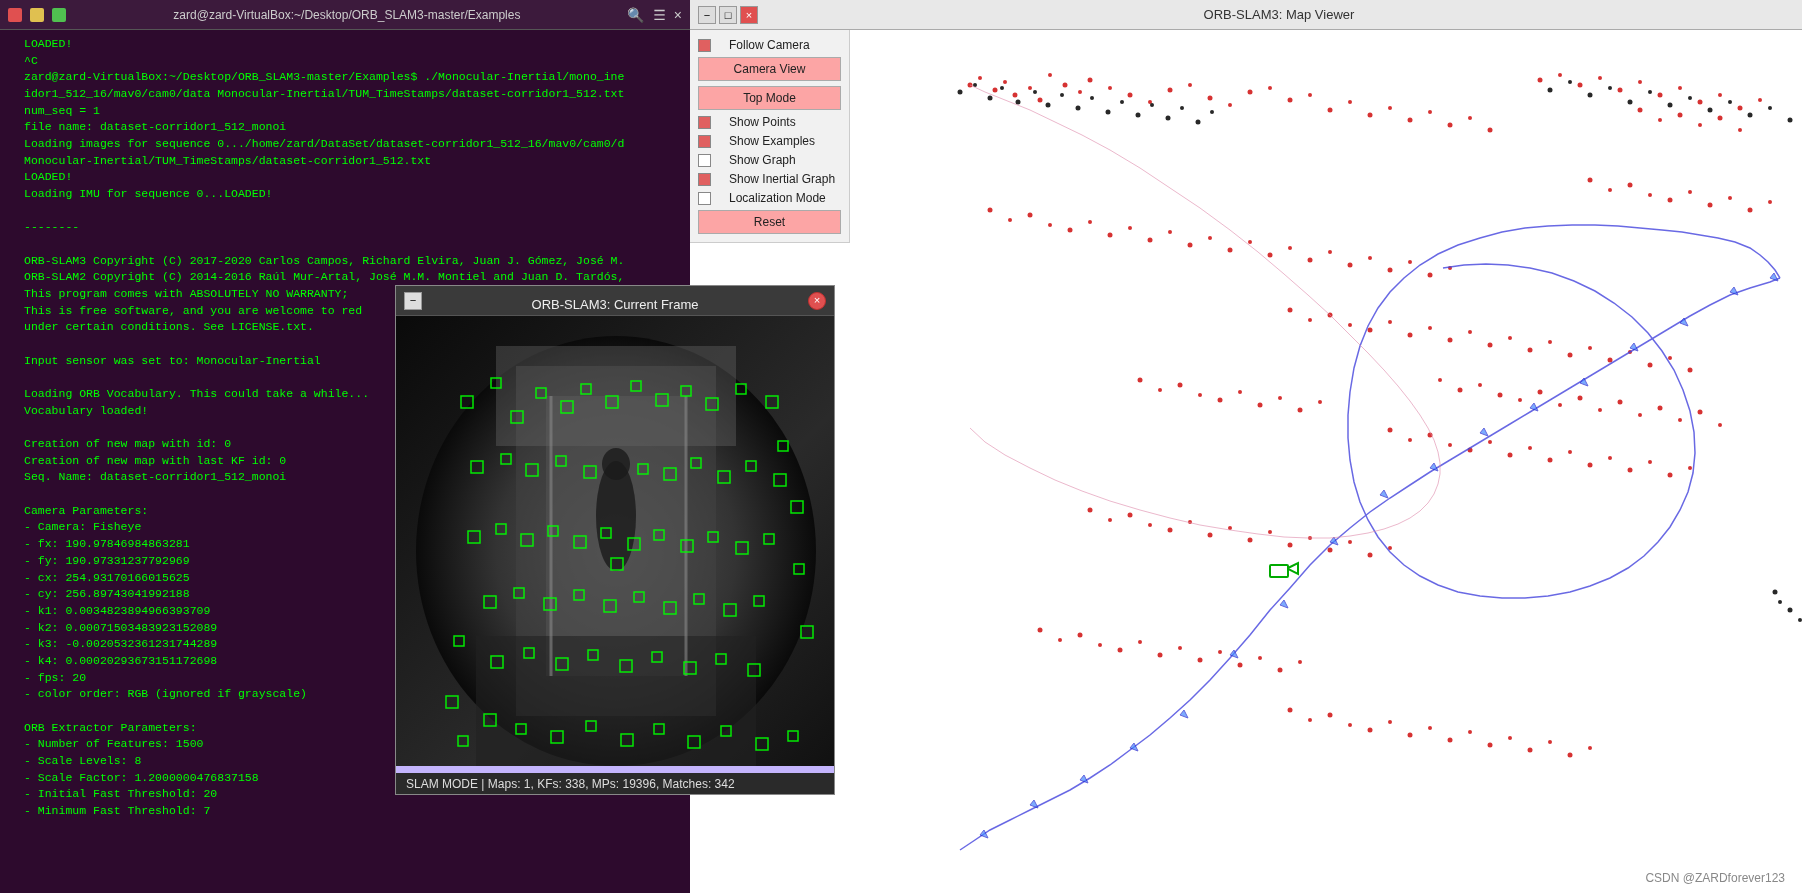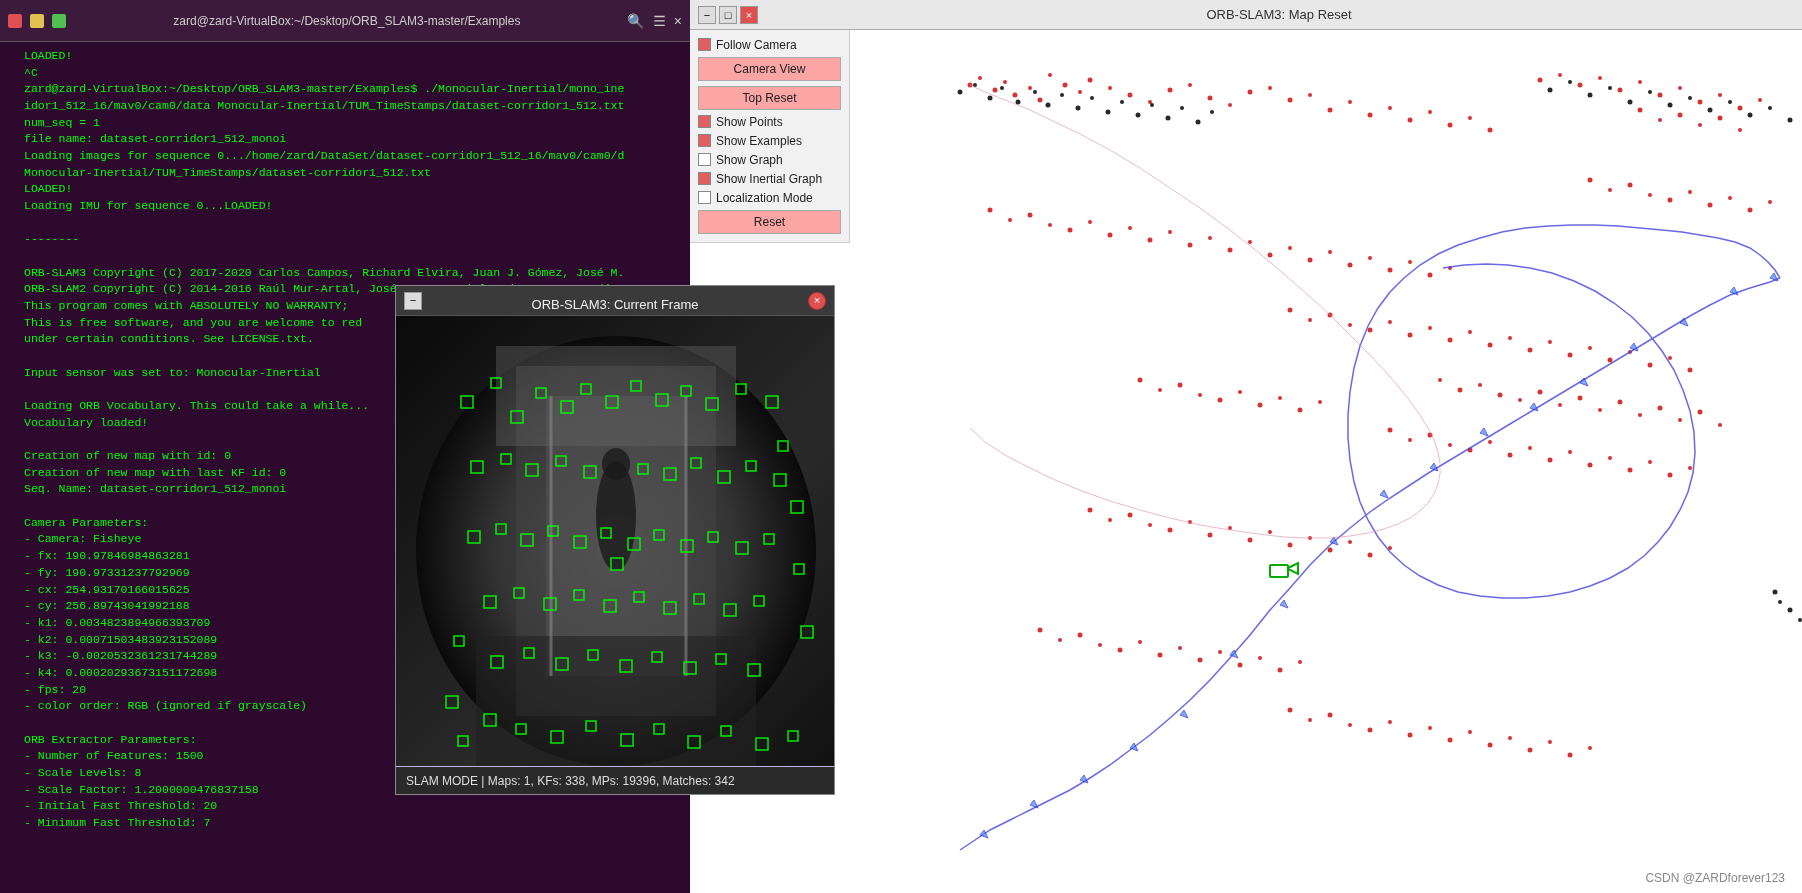--- a/index.html
+++ b/index.html
@@ -19,21 +19,21 @@
       left: 0;
       width: 690px;
       height: 893px;
       background: #2d0a2d;
       display: flex;
       flex-direction: column;
     }
 
     .terminal-titlebar {
       background: #3c1a3c;
-      height: 42px;
+      height: 30px;
       display: flex;
       align-items: center;
       padding: 0 8px;
       gap: 8px;
       border-bottom: 1px solid #555;
     }
 
     .terminal-btn {
       width: 14px;
       height: 14px;
@@ -102,22 +102,22 @@
       display: flex;
       flex-direction: column;
       gap: 5px;
       z-index: 10;
       border-right: 1px solid #ccc;
       border-bottom: 1px solid #ccc;
     }
 
     .ctrl-checkbox-row {
       display: flex;
-      align-items: flex-start;
-      gap: 5px;
+      align-items: center;
+      gap: 18px;
       font-family: sans-serif;
       font-size: 12px;
       color: #222;
     }
 
     .ctrl-checkbox-color {
       width: 13px;
       height: 13px;
       border: 1px solid #888;
       flex-shrink: 0;
@@ -214,21 +214,21 @@
 
     .frame-statusbar {
       background: #2a2a2a;
       height: 28px;
       display: flex;
       align-items: center;
       padding: 0 10px;
       font-family: sans-serif;
       font-size: 12px;
       color: #ddd;
-      border-top: 1px solid #c4b5fd;
+      border-top: 7px solid #c4b5fd;
     }
 
     
     .map-svg {
       position: absolute;
       top: 0;
       left: 0;
       width: 100%;
       height: 100%;
     }
@@ -610,30 +610,30 @@
     </g>
   </svg>
 </div>
 
 <div class="mapviewer-titlebar" style="position:absolute;top:0;left:690px;width:1112px;z-index:5;">
   <div class="win-controls">
     <div class="win-btn">−</div>
     <div class="win-btn">□</div>
     <div class="win-btn" style="background:#e05050;color:white;">×</div>
   </div>
-  <span class="mapviewer-title">ORB-SLAM3: Map Reset</span>
+  <span class="mapviewer-title">ORB-SLAM3: Map Viewer</span>
 </div>
 
 <div class="controls-panel">
   <div class="ctrl-checkbox-row">
     <div class="ctrl-checkbox-color" style="background:#e06060;"></div>
     <span>Follow Camera</span>
   </div>
   <button class="ctrl-button">Camera View</button>
-  <button class="ctrl-button">Top Reset</button>
+  <button class="ctrl-button">Top Mode</button>
   <div class="ctrl-checkbox-row">
     <div class="ctrl-checkbox-color" style="background:#e06060;"></div>
     <span>Show Points</span>
   </div>
   <div class="ctrl-checkbox-row">
     <div class="ctrl-checkbox-color" style="background:#e06060;"></div>
     <span>Show Examples</span>
   </div>
   <div class="ctrl-checkbox-row">
     <div class="ctrl-checkbox-color" style="background:#ffffff;border:1px solid #888;"></div>

